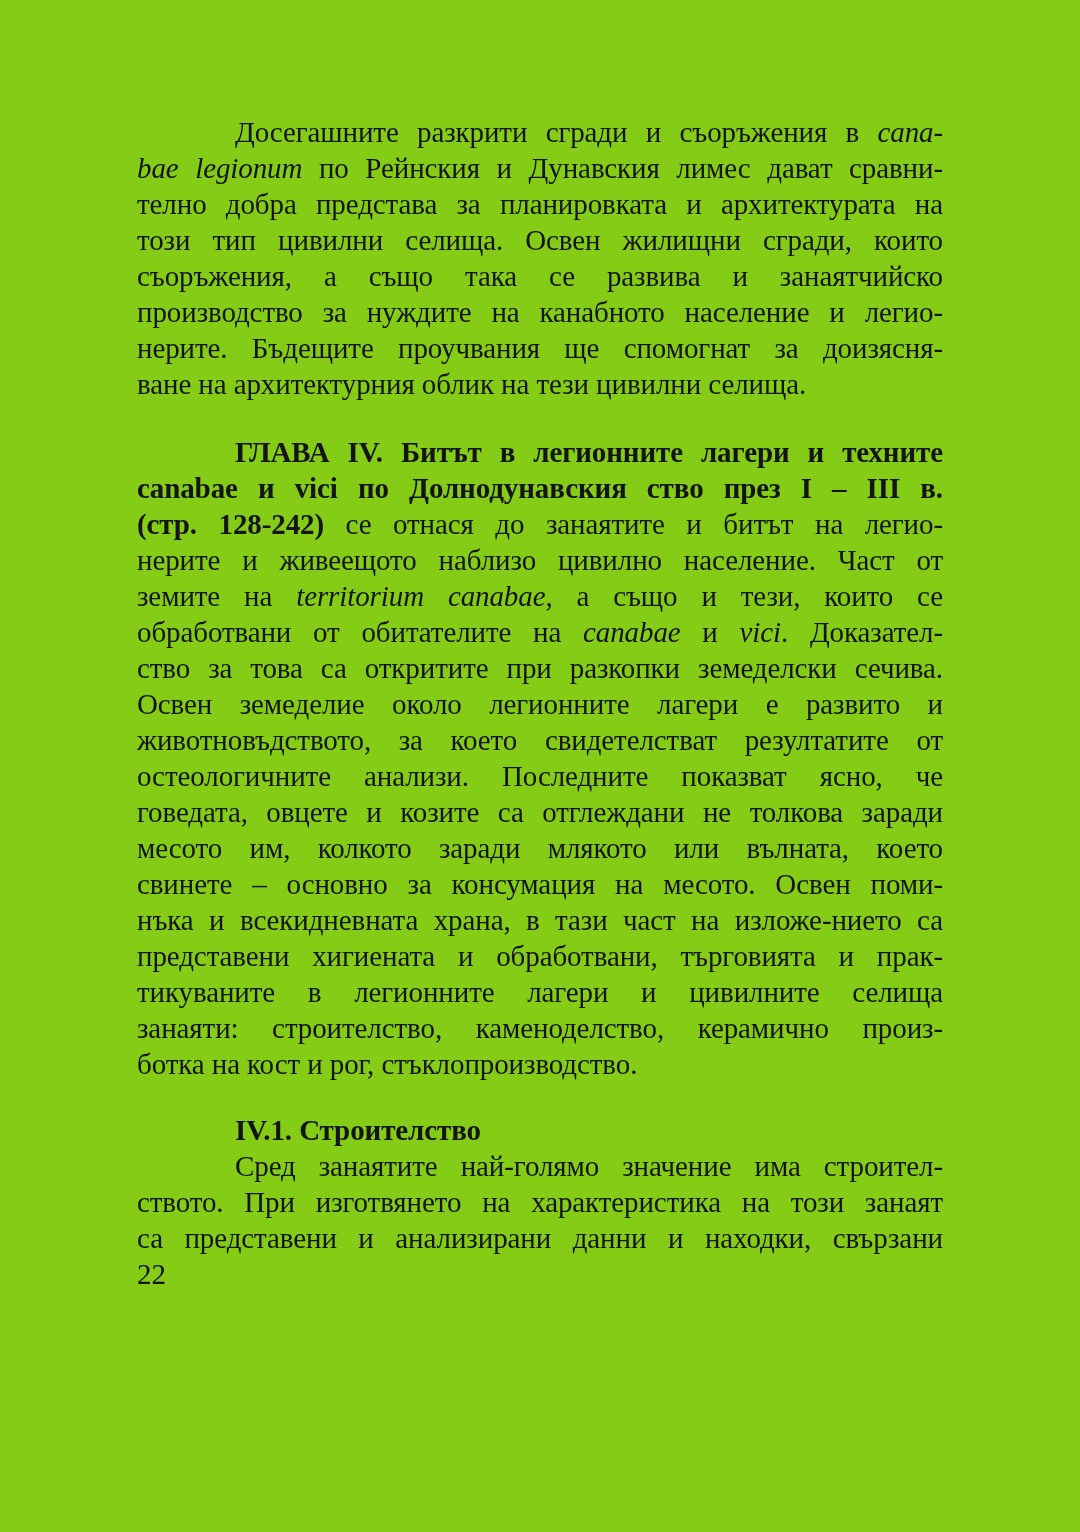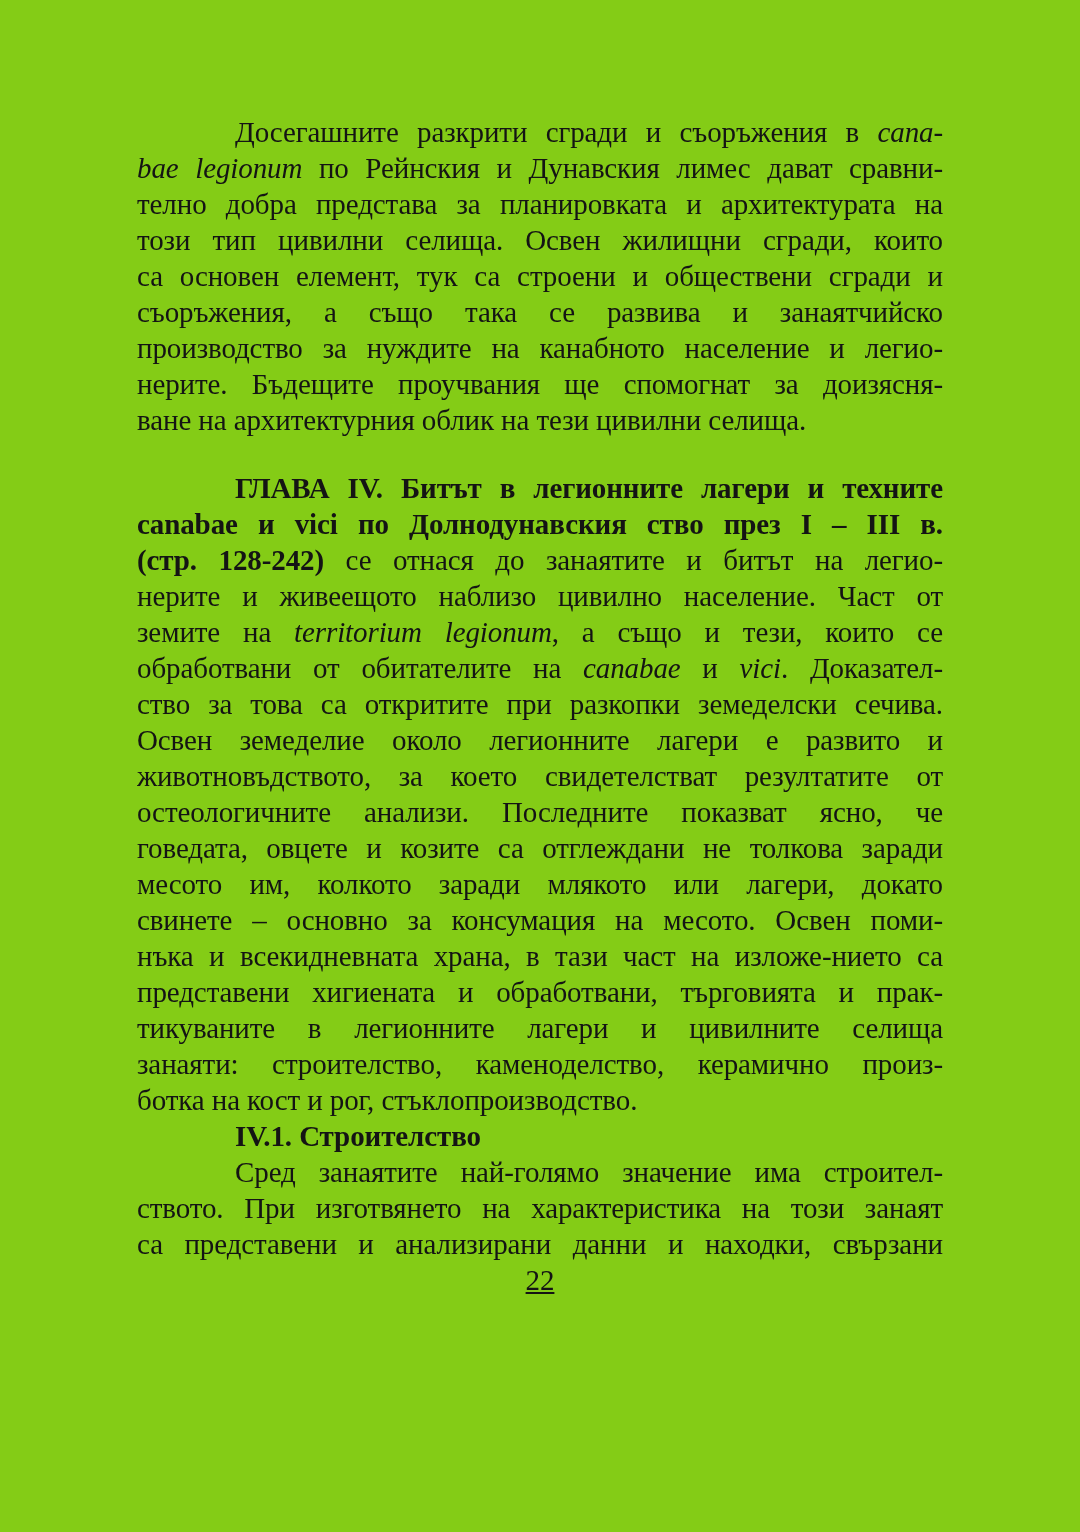--- a/index.html
+++ b/index.html
@@ -33,64 +33,61 @@
     content: "";
     display: inline-block;
     width: 100%;
     height: 0;
   }
   .line.indent { text-indent: 98px; }
   .run-n { font-style: normal; font-weight: normal; }
   .run-i { font-style: italic; }
   .run-b { font-weight: bold; }
   .page-number {
-    text-align: center;
     height: 36px;
     line-height: 36px;
-    text-decoration: underline;
   }
 </style>
 </head>
 <body>
 
 <div class="page">
   <div class="text-block">
     <div id="paragraphs">
         <div class="paragraph">
           <div class="line justify indent"><span class="run-n">Досегашните разкрити сгради и съоръжения в </span><span class="run-i">cana-</span></div>
           <div class="line justify"><span class="run-i">bae legionum</span><span class="run-n"> по Рейнския и Дунавския лимес дават сравни-</span></div>
           <div class="line justify"><span class="run-n">телно добра представа за планировката и архитектурата на</span></div>
           <div class="line justify"><span class="run-n">този тип цивилни селища. Освен жилищни сгради, които</span></div>
-          <div class="line justify"><span class="run-n">са основен елемент, тук са строени и обществени сгради и</span></div>
           <div class="line justify"><span class="run-n">съоръжения, а също така се развива и занаятчийско</span></div>
           <div class="line justify"><span class="run-n">производство за нуждите на канабното население и легио-</span></div>
           <div class="line justify"><span class="run-n">нерите. Бъдещите проучвания ще спомогнат за доизясня-</span></div>
           <div class="line"><span class="run-n">ване на архитектурния облик на тези цивилни селища.</span></div>
         </div>
         <div class="paragraph" style="margin-top: 32px;">
           <div class="line justify indent"><span class="run-b">ГЛАВА IV. Битът в легионните лагери и техните</span></div>
           <div class="line justify"><span class="run-b">canabae и vici по Долнодунавския ство през I – III в.</span></div>
           <div class="line justify"><span class="run-b">(стр. 128-242)</span><span class="run-n"> се отнася до занаятите и битът на легио-</span></div>
           <div class="line justify"><span class="run-n">нерите и живеещото наблизо цивилно население. Част от</span></div>
-          <div class="line justify"><span class="run-n">земите на </span><span class="run-i">territorium legionum</span><span class="run-n">, а също и тези, които се</span></div>
+          <div class="line justify"><span class="run-n">земите на </span><span class="run-i">territorium canabae</span><span class="run-n">, а също и тези, които се</span></div>
           <div class="line justify"><span class="run-n">обработвани от обитателите на </span><span class="run-i">canabae</span><span class="run-n"> и </span><span class="run-i">vici</span><span class="run-n">. Доказател-</span></div>
           <div class="line justify"><span class="run-n">ство за това са откритите при разкопки земеделски сечива.</span></div>
           <div class="line justify"><span class="run-n">Освен земеделие около легионните лагери е развито и</span></div>
           <div class="line justify"><span class="run-n">животновъдството, за което свидетелстват резултатите от</span></div>
           <div class="line justify"><span class="run-n">остеологичните анализи. Последните показват ясно, че</span></div>
           <div class="line justify"><span class="run-n">говедата, овцете и козите са отглеждани не толкова заради</span></div>
-          <div class="line justify"><span class="run-n">месото им, колкото заради млякото или лагери, докато</span></div>
+          <div class="line justify"><span class="run-n">месото им, колкото заради млякото или вълната, което</span></div>
           <div class="line justify"><span class="run-n">свинете – основно за консумация на месото. Освен поми-</span></div>
           <div class="line justify"><span class="run-n">нъка и всекидневната храна, в тази част на изложе-нието са</span></div>
           <div class="line justify"><span class="run-n">представени хигиената и обработвани, търговията и прак-</span></div>
           <div class="line justify"><span class="run-n">тикуваните в легионните лагери и цивилните селища</span></div>
           <div class="line justify"><span class="run-n">занаяти: строителство, каменоделство, керамично произ-</span></div>
           <div class="line"><span class="run-n">ботка на кост и рог, стъклопроизводство.</span></div>
         </div>
-        <div class="paragraph" style="">
+        <div class="paragraph" style="margin-top: 30px;">
           <div class="line indent"><span class="run-b">IV.1. Строителство</span></div>
         </div>
         <div class="paragraph">
           <div class="line justify indent"><span class="run-n">Сред занаятите най-голямо значение има строител-</span></div>
           <div class="line justify"><span class="run-n">ството. При изготвянето на характеристика на този занаят</span></div>
           <div class="line justify"><span class="run-n">са представени и анализирани данни и находки, свързани</span></div>
         </div>
       </div>
     <div class="page-number">22</div>
   </div>

